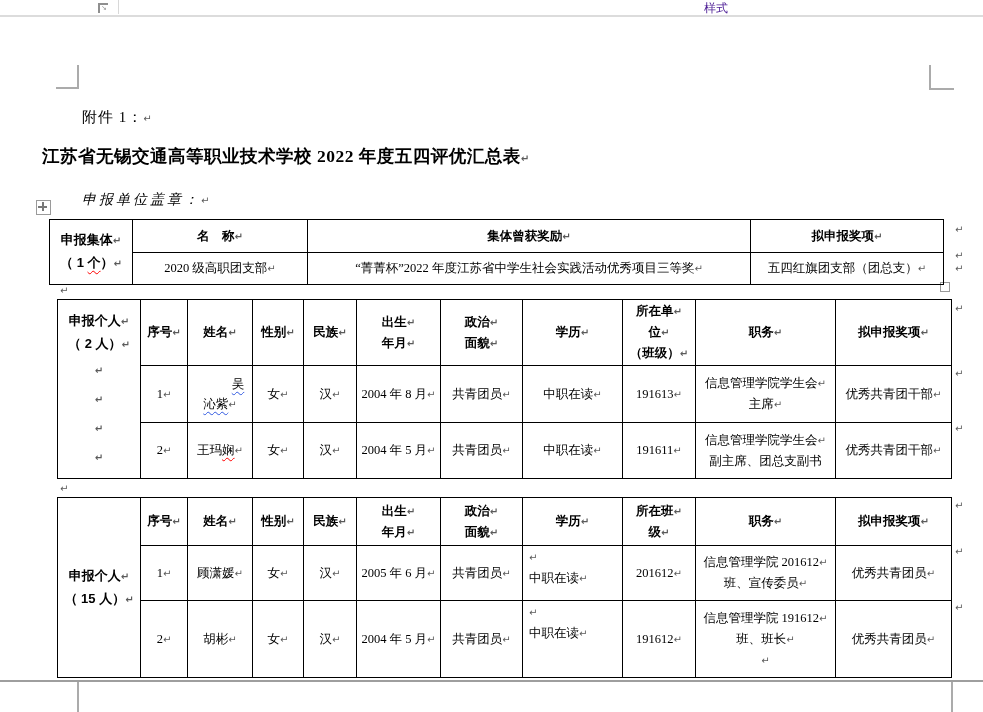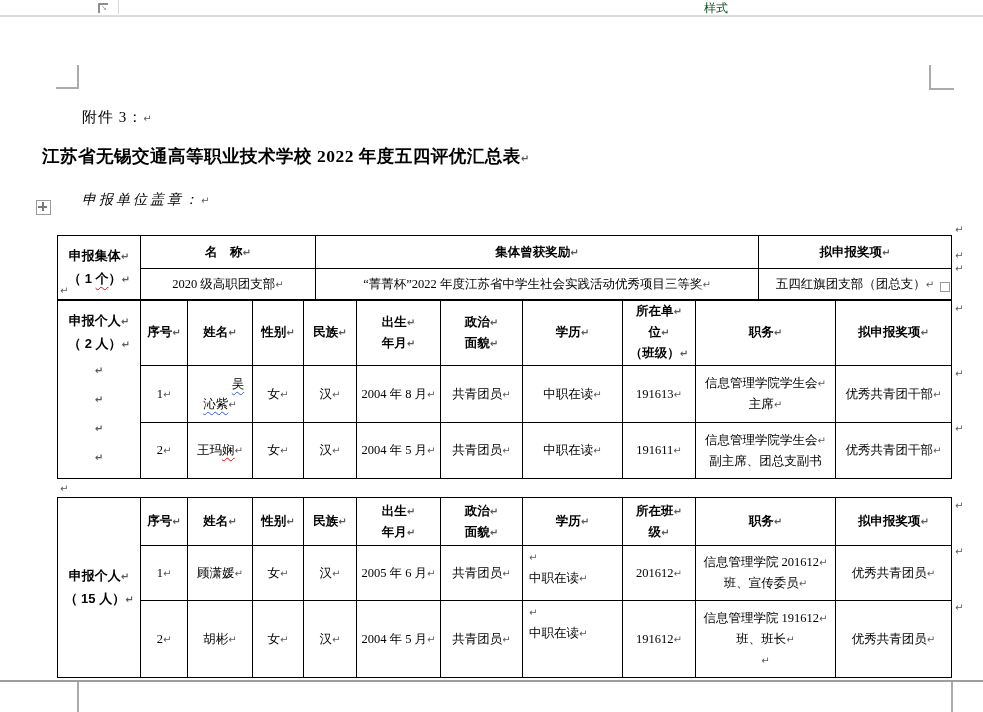--- a/index.html
+++ b/index.html
@@ -4,21 +4,21 @@
 <style>
   html,body{margin:0;padding:0;}
   body{
     width:983px;height:712px;position:relative;background:#ffffff;overflow:hidden;
     font-family:"Liberation Serif",serif;color:#000;
   }
   .abs{position:absolute;}
 
   
   .ribbon{left:0;top:0;width:983px;height:15px;background:#fff;border-bottom:2px solid #dcdcdc;}
-  .ribbon-label{left:704px;top:0px;font-size:12px;color:#14532d;font-family:"Liberation Sans",sans-serif;}
+  .ribbon-label{left:704px;top:0px;font-size:12px;color:#4c1d95;font-family:"Liberation Sans",sans-serif;}
   .ribbon-sep{left:118px;top:0;width:1px;height:14px;background:#d8d8d8;}
   .launcher{left:98px;top:3px;width:8px;height:8px;border-left:2px solid #8f8f8f;border-top:2px solid #8f8f8f;}
   .launcher::after{content:"\2198";position:absolute;left:1px;top:-1px;font-size:7px;color:#8f8f8f;font-family:"DejaVu Sans",sans-serif;}
 
   
   .gline{background:#ababab;}
   .page-split{left:0;top:680px;width:983px;height:2px;background:#9e9e9e;}
 
   
   .attach{left:82px;top:108px;font-size:15px;letter-spacing:1px;}
@@ -30,21 +30,21 @@
 
   
   table{border-collapse:collapse;table-layout:fixed;width:894px;}
   td{border:1.5px solid #000;text-align:center;vertical-align:middle;padding:0 2px;overflow:hidden;font-size:12.5px;line-height:20px;}
   .th{font-family:"Liberation Sans",sans-serif;font-weight:bold;font-size:12.5px;}
   .pre{white-space:pre-line;}
   .label-cell{font-family:"Liberation Sans",sans-serif;font-weight:bold;font-size:13px;line-height:22px;}
   .label-top{vertical-align:top;padding-top:10px;}
   .label-extra{line-height:28px;}
   .edu-top{vertical-align:top;text-align:left;padding:1px 0 0 6px;}
-  .t1{left:57px;top:219px;margin-top:16px;}
+  .t1{left:49px;top:219px;}
   .t2{left:57px;top:299px;}
   .t3{left:57px;top:497px;}
 
   
   .sq-red{text-decoration:underline wavy #f00 1px;text-decoration-skip-ink:none;text-underline-offset:3px;}
   .sq-blue{text-decoration:underline wavy #2f58e0 1px;text-decoration-skip-ink:none;text-underline-offset:3px;margin-left:36px;}
 
   
   .move-handle{left:36px;top:200px;width:13px;height:13px;border:1px solid #9a9a9a;background:#fff;}
   .move-handle::before{content:'';position:absolute;left:5px;top:1px;width:2px;height:9px;background:#787878;}
@@ -61,21 +61,21 @@
 </div>
 
 <div class="abs gline" style="left:77px;top:65px;width:2px;height:24px;"></div>
 <div class="abs gline" style="left:56px;top:87px;width:22px;height:2px;"></div>
 <div class="abs gline" style="left:929px;top:65px;width:2px;height:25px;"></div>
 <div class="abs gline" style="left:929px;top:88px;width:25px;height:2px;"></div>
 <div class="abs page-split"></div>
 <div class="abs gline" style="left:77px;top:682px;width:2px;height:30px;"></div>
 <div class="abs gline" style="left:951px;top:682px;width:2px;height:30px;"></div>
 
-<div class="abs attach"><span>附件 3：</span><span class="pc"><span class="pc">↵</span></span></div>
+<div class="abs attach"><span>附件 1：</span><span class="pc"><span class="pc">↵</span></span></div>
 <div class="abs title"><span>江苏省无锡交通高等职业技术学校 2022 年度五四评优汇总表</span><span class="pc"><span class="pc">↵</span></span></div>
 <div class="abs seal"><span>申报单位盖章：</span><span class="pc"><span class="pc">↵</span></span></div>
 
 <div class="abs move-handle"></div>
 <div class="abs resize-handle"></div>
 
 <span class="abs pc" style="left:955px;top:224px;"><span class="pc">↵</span></span>
 <span class="abs pc" style="left:955px;top:250px;"><span class="pc">↵</span></span>
 <span class="abs pc" style="left:955px;top:263px;"><span class="pc">↵</span></span>
 <span class="abs pc" style="left:60px;top:285px;"><span class="pc">↵</span></span>

